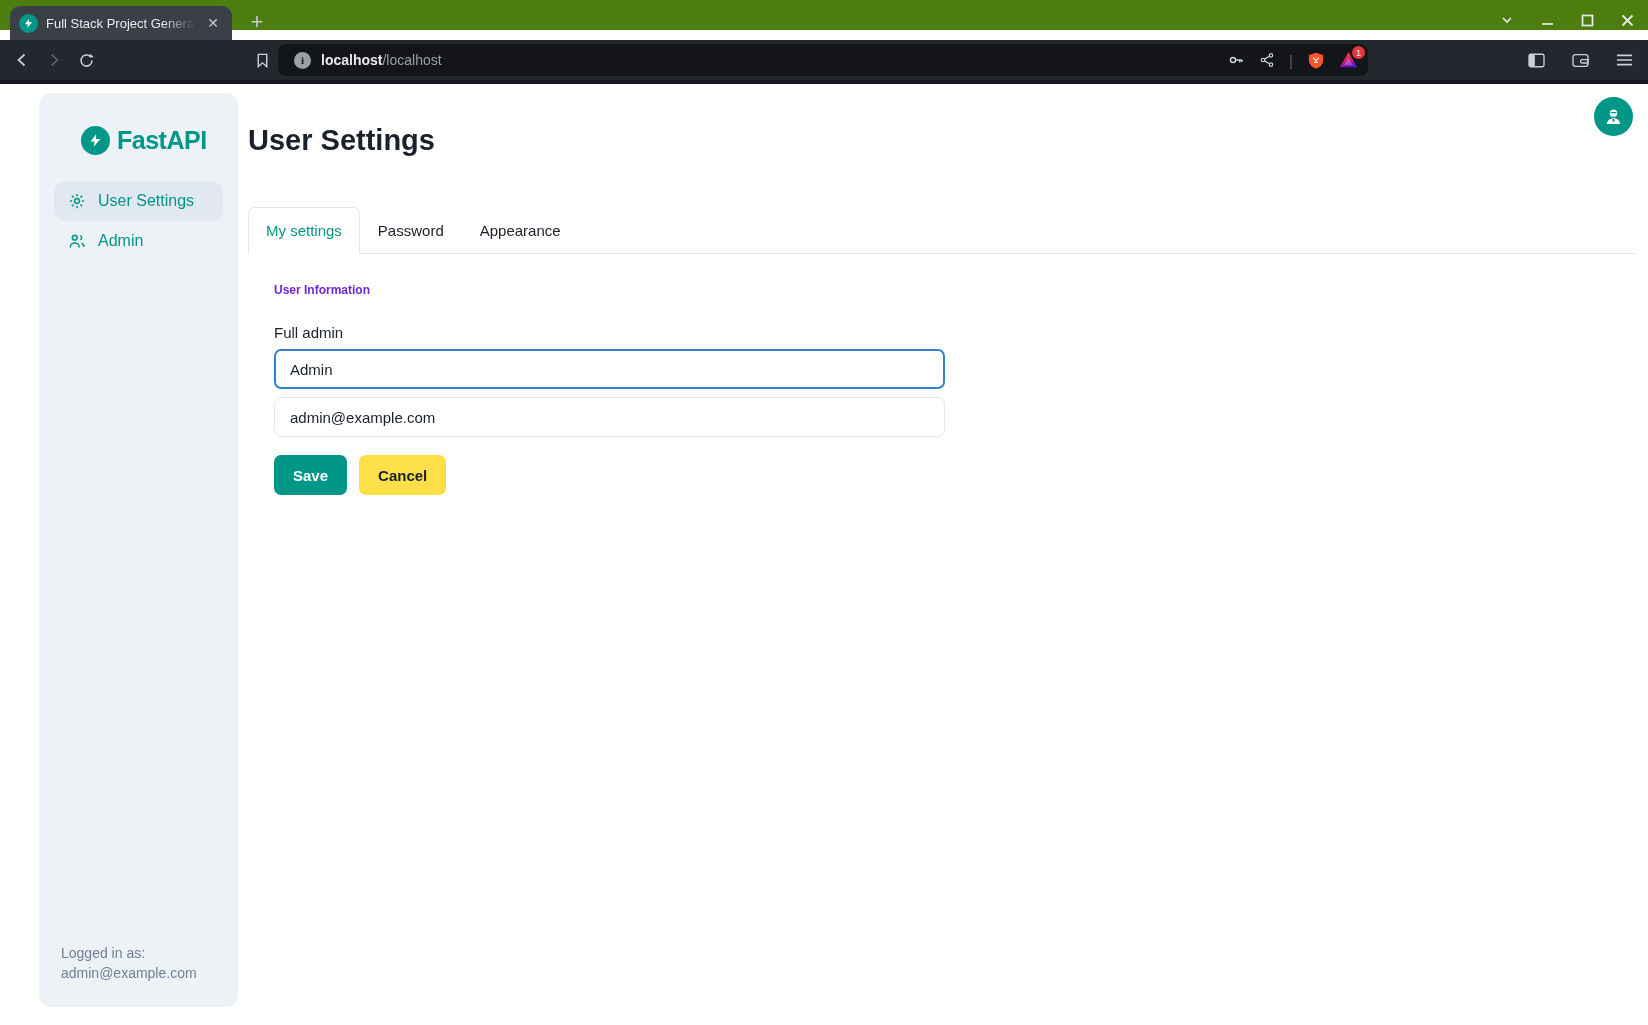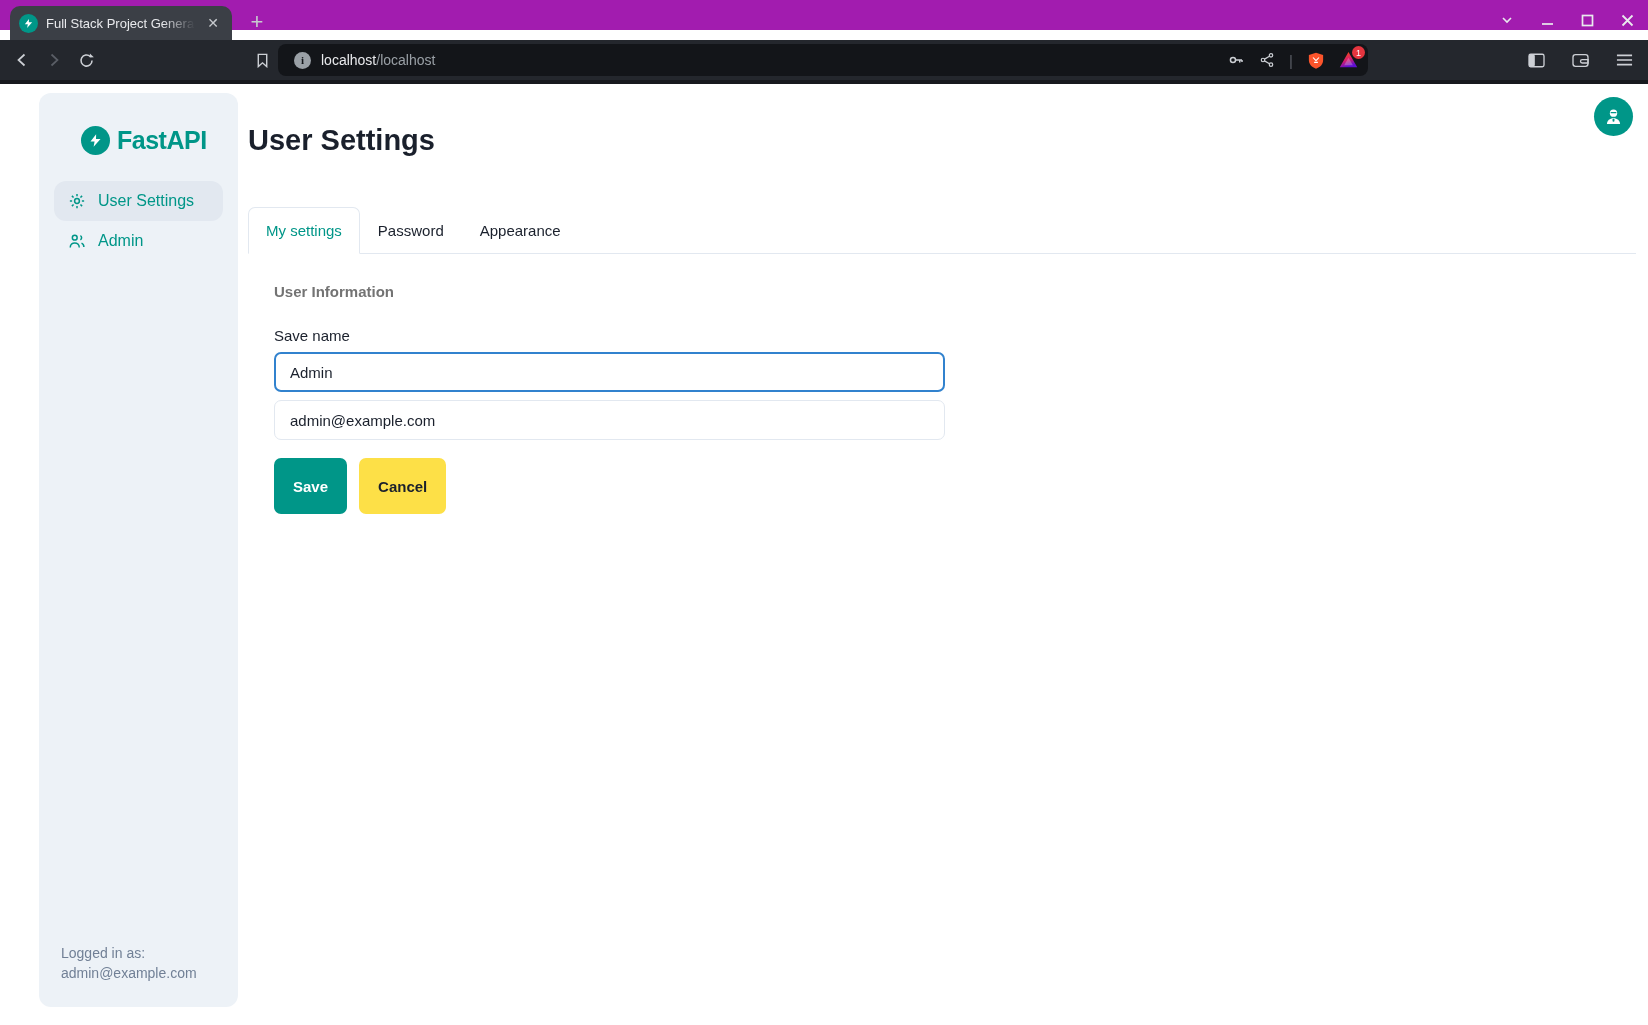--- a/index.html
+++ b/index.html
@@ -1,20 +1,20 @@
 <!DOCTYPE html>
 <html><head>
 <meta charset="utf-8">
 <style>
   * { margin:0; padding:0; box-sizing:border-box; }
   html,body { width:1648px; height:1025px; overflow:hidden; background:#fff;
     font-family:"Liberation Sans", sans-serif; }
 
   
-  .tabstrip { position:absolute; top:0; left:0; width:1648px; height:30px; background:#a21caf; }
+  .tabstrip { position:absolute; top:0; left:0; width:1648px; height:30px; background:#4d7c0f; }
   .tab { position:absolute; left:10px; top:6px; width:222px; height:34px; background:#3b3f46;
     border-radius:10px 10px 0 0; display:flex; align-items:center; padding:0 9px; gap:8px; cursor:pointer; }
   .favicon { width:19px; height:19px; border-radius:50%; background:#009688; flex:0 0 auto;
     display:flex; align-items:center; justify-content:center; }
   .tab-title { color:#e9eaed; font-size:13px; white-space:nowrap; overflow:hidden; width:150px;
     -webkit-mask-image:linear-gradient(90deg,#000 78%,transparent); mask-image:linear-gradient(90deg,#000 78%,transparent); }
   .tab-close { color:#c7cace; font-size:14px; line-height:1; padding:2px 4px; border-radius:50%; cursor:pointer; }
   .newtab { position:absolute; left:243px; top:8px; color:#c7cace; font-size:22px; font-weight:400;
     width:28px; height:28px; display:flex; align-items:center; justify-content:center; cursor:pointer; }
   .wincontrols { position:absolute; right:8px; top:0; height:40px; display:flex; align-items:center; gap:14px; }
@@ -23,21 +23,21 @@
   .toolbar { position:absolute; top:40px; left:0; width:1648px; height:40px; background:#24272d; }
   .chrome-edge { position:absolute; top:80px; left:0; width:1648px; height:4px; background:#17191e; }
   .navbtn { position:absolute; top:6px; width:28px; height:28px; display:flex; align-items:center; justify-content:center;
     color:#cdd0d5; cursor:pointer; border-radius:50%; }
   .navbtn.disabled { color:#5a5e66; cursor:default; }
   .urlbar { position:absolute; left:278px; top:4px; width:1090px; height:32px; background:#131519;
     border-radius:8px; display:flex; align-items:center; padding:0 10px; cursor:text; }
   .info-dot { width:17px; height:17px; border-radius:50%; background:#9aa0a6; color:#131519; font-size:11px;
     font-weight:bold; display:flex; align-items:center; justify-content:center; margin:0 10px 0 6px;
     font-family:"Liberation Serif", serif; flex:0 0 auto; }
-  .url-host { color:#e9eaed; font-size:14px; font-weight:normal; }
+  .url-host { color:#e9eaed; font-size:14px; font-weight:bold; }
   .url-path { color:#9aa0a6; font-size:14px; }
   .urlbar-right { margin-left:auto; display:flex; align-items:center; gap:14px; }
   .url-icon { color:#cdd0d5; display:flex; align-items:center; cursor:pointer; }
   .divider-v { color:#5a5e66; font-size:15px; }
   .rewards-wrap { position:relative; display:flex; cursor:pointer; }
   .badge { position:absolute; top:-5px; right:-7px; min-width:13px; height:13px; background:#e5353f;
     border-radius:7px; color:#fff; font-size:9px; display:flex; align-items:center; justify-content:center; padding:0 3px; }
   .toolbar-right { position:absolute; right:10px; top:6px; display:flex; align-items:center; gap:16px; }
 
   
@@ -58,29 +58,29 @@
   .page-title { position:absolute; left:248px; top:124px; font-size:29px; font-weight:bold; color:#1a202c; }
 
   .tabs { position:absolute; left:248px; top:207px; width:1388px; height:47px;
     display:flex; align-items:stretch; border-bottom:1px solid #e2e8f0; }
   .tabbtn { display:flex; align-items:center; padding:0 17px; font-size:15px; color:#1a202c;
     background:transparent; border:1px solid transparent; cursor:pointer; font-family:inherit; }
   .tabbtn.active { color:#009688; background:#fff; border-color:#e2e8f0; border-radius:7px 7px 0 0;
     border-bottom-color:#fff; margin-bottom:-1px; }
 
   .panel { position:absolute; left:274px; top:283px; width:671px; }
-  .section-title { font-size:15px; font-weight:bold; color:#737373; }
+  .section-title { font-size:12px; font-weight:bold; color:#6d28d9; }
   .field-label { font-size:15px; color:#1a202c; display:block; }
   .lbl-fullname { margin-top:27px; }
   .lbl-email { margin-top:27px; }
   .txt-input { display:block; width:671px; height:40px; border:1px solid #e2e8f0; border-radius:7px;
     padding:0 15px; font-size:15px; color:#1a202c; font-family:inherit; outline:none; background:#fff; margin-top:8px; }
   .txt-input.focused { border:2px solid #3182ce; padding:0 14px; }
   .btn-row { display:flex; gap:12px; margin-top:18px; }
-  .btn { height:56px; border:none; border-radius:7px; font-size:15px; font-weight:bold;
+  .btn { height:40px; border:none; border-radius:7px; font-size:15px; font-weight:bold;
     padding:0 19px; cursor:pointer; font-family:inherit; }
   .btn-primary { background:#009688; color:#fff; }
   .btn-secondary { background:#fde047; color:#1a202c; }
 </style>
 </head>
 <body>
 
 <div class="tabstrip">
   <div class="tab">
     <span class="favicon">
@@ -252,21 +252,21 @@
 
 <div class="tabs">
   <button class="tabbtn active">My settings</button>
   <button class="tabbtn">Password</button>
   <button class="tabbtn">Appearance</button>
 </div>
 
 <div class="panel">
   <div class="section-title">User Information</div>
 
-  <label class="field-label lbl-fullname">Save name</label>
+  <label class="field-label lbl-fullname">Full admin</label>
   <input class="txt-input focused" type="text" value="Admin" style="">
 
   <input class="txt-input" type="text" value="admin@example.com" style="">
 
   <div class="btn-row">
     <button class="btn btn-primary">Save</button>
     <button class="btn btn-secondary">Cancel</button>
   </div>
 </div>
 

